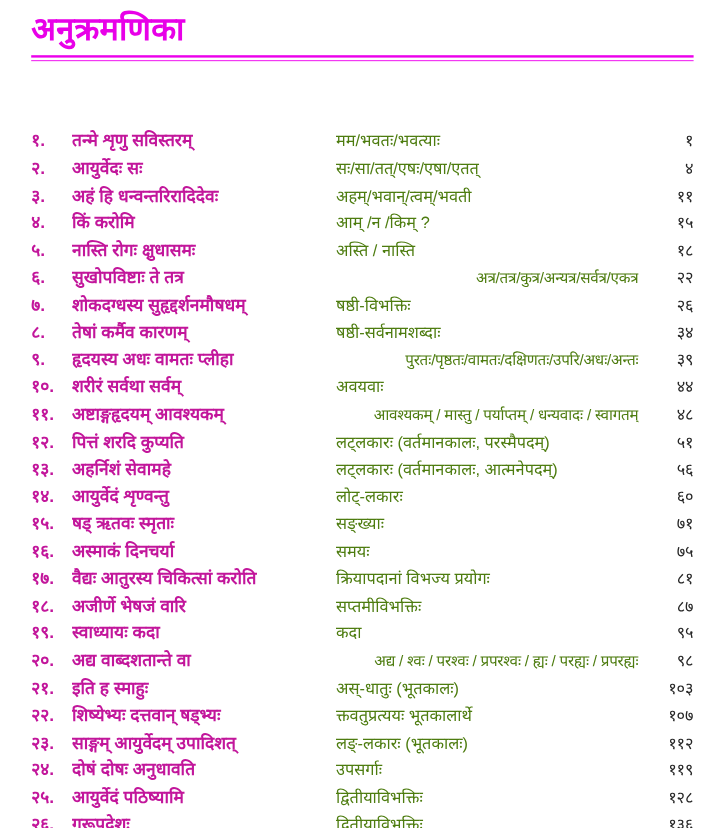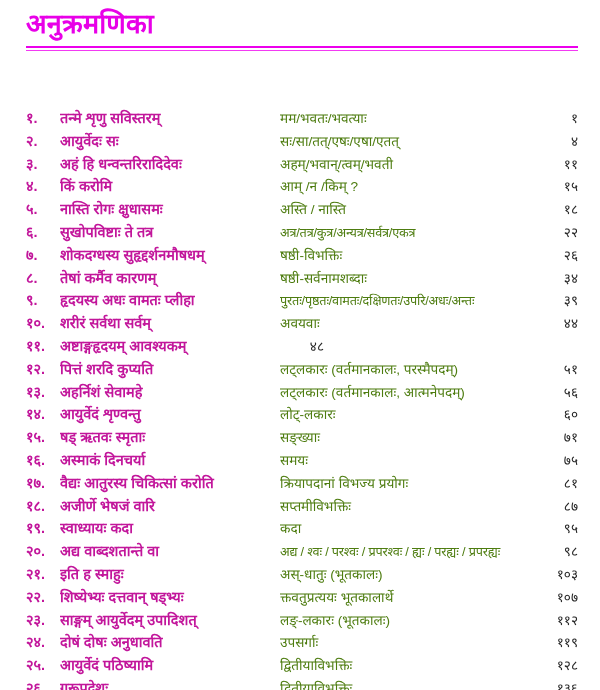--- a/index.html
+++ b/index.html
@@ -94,20 +94,21 @@
     width: 46px;
     text-align: right;
     padding-right: 22px;
     color: #262626;
     font-size: 13.6px;
   }
   
   .toc-row.dense .col-desc {
     font-size: 12.7px;
     letter-spacing: -0.2px;
+    text-align: right;
   }
 </style>
 </head>
 <body>
 
 <div class="page">
 
   <h1 class="page-title">अनुक्रमणिका</h1>
 
   <div class="title-rule">
@@ -172,20 +173,21 @@
       </li>
       <li class="toc-row">
         <span class="col-num">१०.</span>
         <span class="col-title">शरीरं सर्वथा सर्वम्</span>
         <span class="col-desc">अवयवाः</span>
         <span class="col-page">४४</span>
       </li>
       <li class="toc-row dense">
         <span class="col-num">११.</span>
         <span class="col-title">अष्टाङ्गहृदयम् आवश्यकम्</span>
+        <span class="col-desc">आवश्यकम् / मास्तु / पर्याप्तम् / धन्यवादः / स्वागतम्</span>
         <span class="col-page">४८</span>
       </li>
       <li class="toc-row">
         <span class="col-num">१२.</span>
         <span class="col-title">पित्तं शरदि कुप्यति</span>
         <span class="col-desc">लट्लकारः (वर्तमानकालः, परस्मैपदम्)</span>
         <span class="col-page">५१</span>
       </li>
       <li class="toc-row">
         <span class="col-num">१३.</span>

